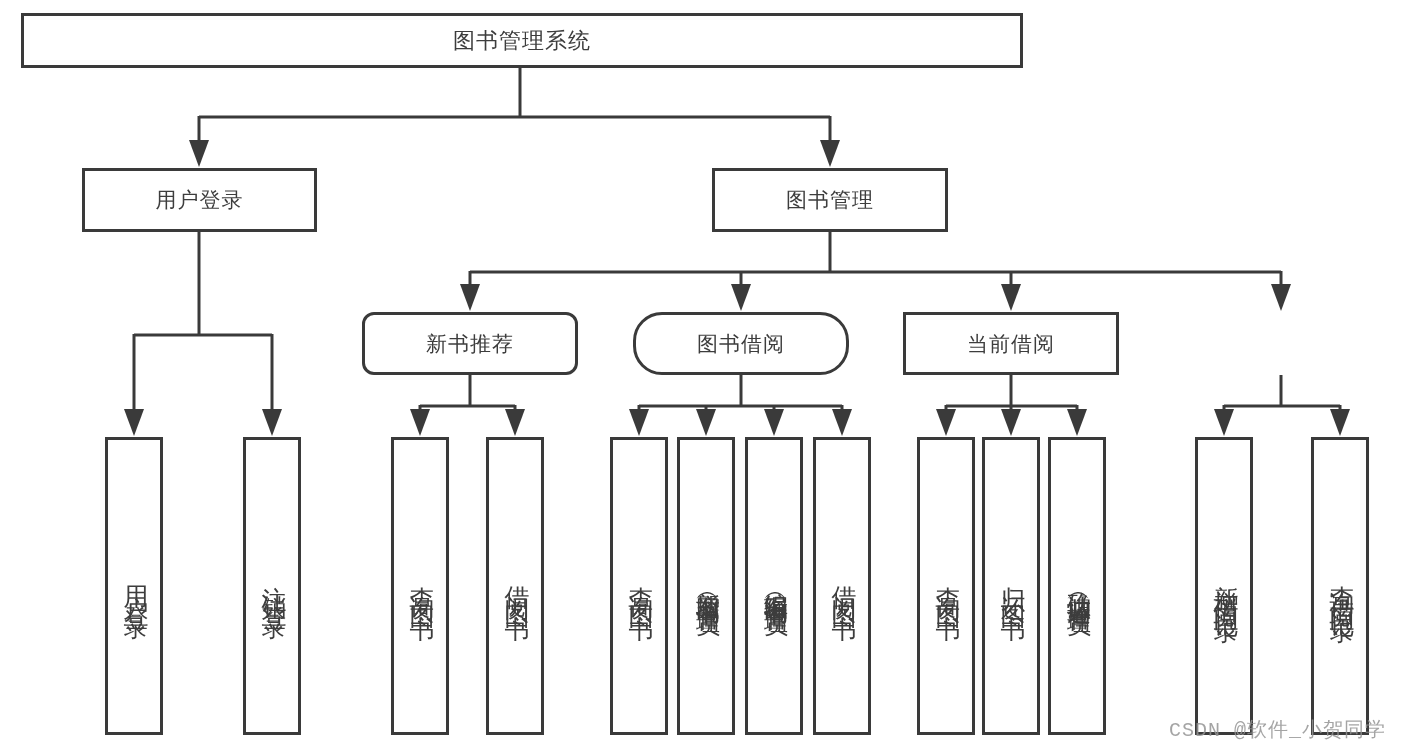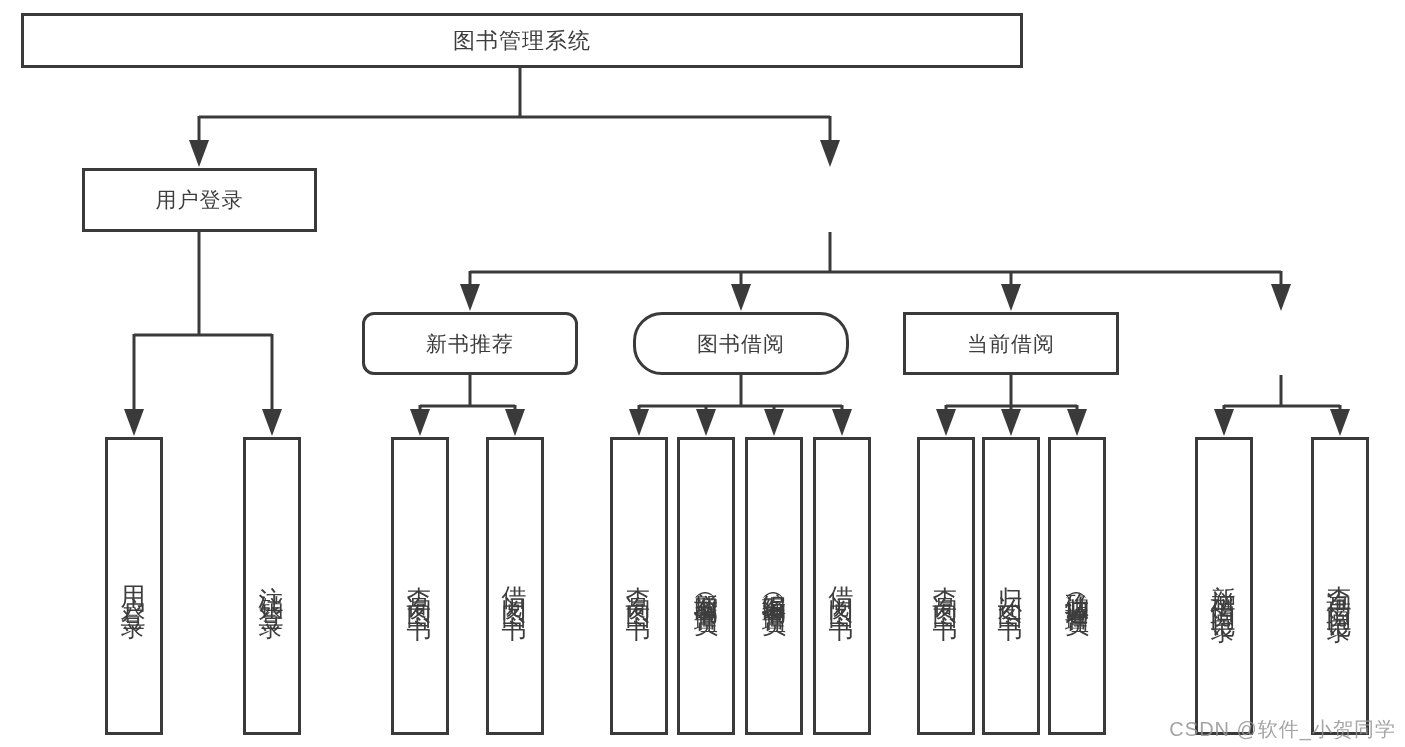--- a/index.html
+++ b/index.html
@@ -6,20 +6,21 @@
   body {
     font-family: "Liberation Sans", "DejaVu Sans", sans-serif;
     background: #ffffff;
   }
   #stage {
     position: relative;
     width: 1404px;
     height: 747px;
     background: #ffffff;
     overflow: hidden;
+    font-family: Liberation Mono, monospace;
   }
   #wires {
     position: absolute;
     left: 0; top: 0;
     width: 1405px; height: 747px;
   }
   .box {
     position: absolute;
     box-sizing: border-box;
     border: 3px solid #3a3a3a;
@@ -59,21 +60,21 @@
   .lf6  { left: 677px;  }
   .lf7  { left: 745px;  }
   .lf8  { left: 813px;  }
   .lf9  { left: 917px;  }
   .lf10 { left: 982px;  }
   .lf11 { left: 1048px; }
   .lf12 { left: 1195px; }
   .lf13 { left: 1311px; }
   .watermark {
     position: absolute;
-    right: 8px;
+    right: 18px;
     top: 716px;
     font-size: 20px;
     color: rgba(148, 148, 148, 0.85);
     z-index: 5;
     letter-spacing: 1px;
     white-space: nowrap;
   }
 </style>
 </head>
 <body>
@@ -149,20 +150,23 @@
     </g>
   </svg>
 
   <div class="box root">
     <span>图书管理系统</span>
   </div>
 
   <div class="box l2a">
     <span>用户登录</span>
   </div>
+  <div class="box l2b">
+    <span>图书管理</span>
+  </div>
 
   <div class="box l3 l3a">
     <span>新书推荐</span>
   </div>
   <div class="box l3 l3b">
     <span>图书借阅</span>
   </div>
   <div class="box l3 l3c">
     <span>当前借阅</span>
   </div>

